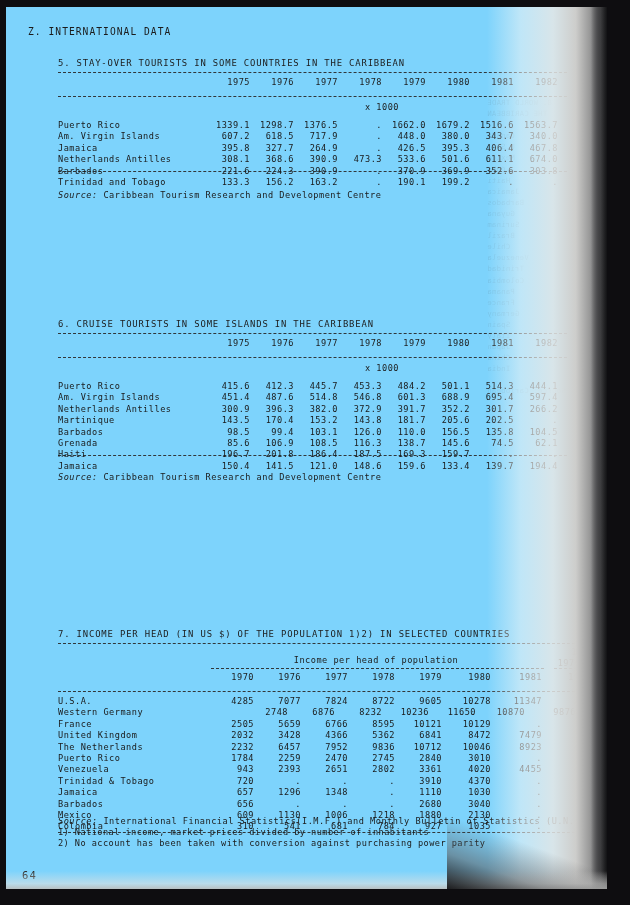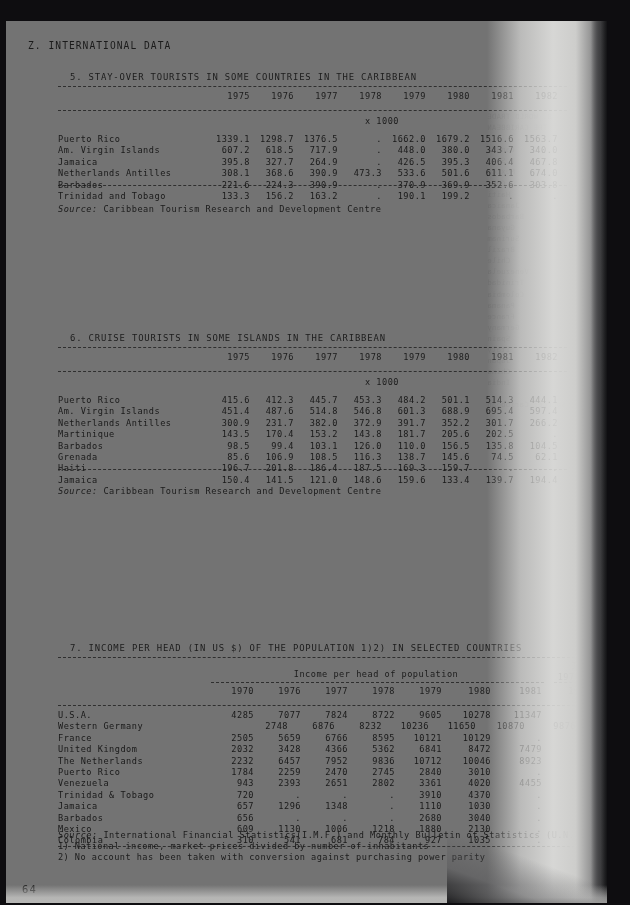--- a/index.html
+++ b/index.html
@@ -7,22 +7,22 @@
     width:630px;height:905px;overflow:hidden;
     background:#111014;
     font-family:"DejaVu Sans Mono","Liberation Mono",monospace;
   }
   #scan{
     position:absolute;left:0;top:0;width:630px;height:905px;
     background:#0e0d10;
   }
   
   #page{
-    position:absolute;left:6px;top:21px;width:601px;height:882px;
-    background:#737373;
+    position:absolute;left:6px;top:7px;width:601px;height:882px;
+    background:#7dd3fc;
     overflow:hidden;
   }
   
   #gutter{
     position:absolute;right:0;top:0;width:120px;height:100%;
     background:linear-gradient(to right,
       rgba(255,255,255,0) 0%,
       rgba(246,246,244,0.55) 28%,
       rgba(232,232,230,0.85) 55%,
       rgba(205,205,203,1) 74%,
@@ -60,21 +60,21 @@
   .content{position:absolute;left:0;top:0;width:601px;}
 
   .doc-head{
     position:absolute;left:22px;top:19px;
     font-size:9.6px;letter-spacing:1.05px;color:#1b1b1b;
   }
 
   .tbl{position:absolute;left:0;width:601px;color:#1a1a1a;}
   .tbl .caption{
     position:absolute;left:52px;top:0;
-    font-size:8.9px;letter-spacing:.85px;white-space:nowrap;color:#1c1c1c;margin-left:12px;
+    font-size:8.9px;letter-spacing:.85px;white-space:nowrap;color:#1c1c1c;
   }
   .rule{
     position:absolute;height:0;border-top:1px dashed #2a2a2a;
     opacity:.92;
   }
 
   .grid{position:absolute;left:0;top:0;width:601px;font-size:8.6px;letter-spacing:.5px;}
   .row{position:absolute;left:0;width:601px;height:11.4px;white-space:nowrap;}
   .lbl{position:absolute;left:52px;top:0;color:#191919;}
   .cell{position:absolute;top:0;text-align:right;color:#191919;}
@@ -256,21 +256,21 @@
               <span class="cell" style="right: 269px;">514.8</span>
               <span class="cell" style="right: 225px;">546.8</span>
               <span class="cell" style="right: 181px;">601.3</span>
               <span class="cell" style="right: 137px;">688.9</span>
               <span class="cell" style="right: 93px;">695.4</span>
               <span class="cell" style="right: 49px;">597.4</span>
             </div>
             <div class="row" style="top: 84.8px;">
               <span class="lbl">Netherlands Antilles</span>
               <span class="cell" style="right: 357px;">300.9</span>
-              <span class="cell" style="right: 313px;">231.7</span>
+              <span class="cell" style="right: 313px;">396.3</span>
               <span class="cell" style="right: 269px;">382.0</span>
               <span class="cell" style="right: 225px;">372.9</span>
               <span class="cell" style="right: 181px;">391.7</span>
               <span class="cell" style="right: 137px;">352.2</span>
               <span class="cell" style="right: 93px;">301.7</span>
               <span class="cell" style="right: 49px;">266.2</span>
             </div>
             <div class="row" style="top: 96.2px;">
               <span class="lbl">Martinique</span>
               <span class="cell" style="right: 357px;">143.5</span>

